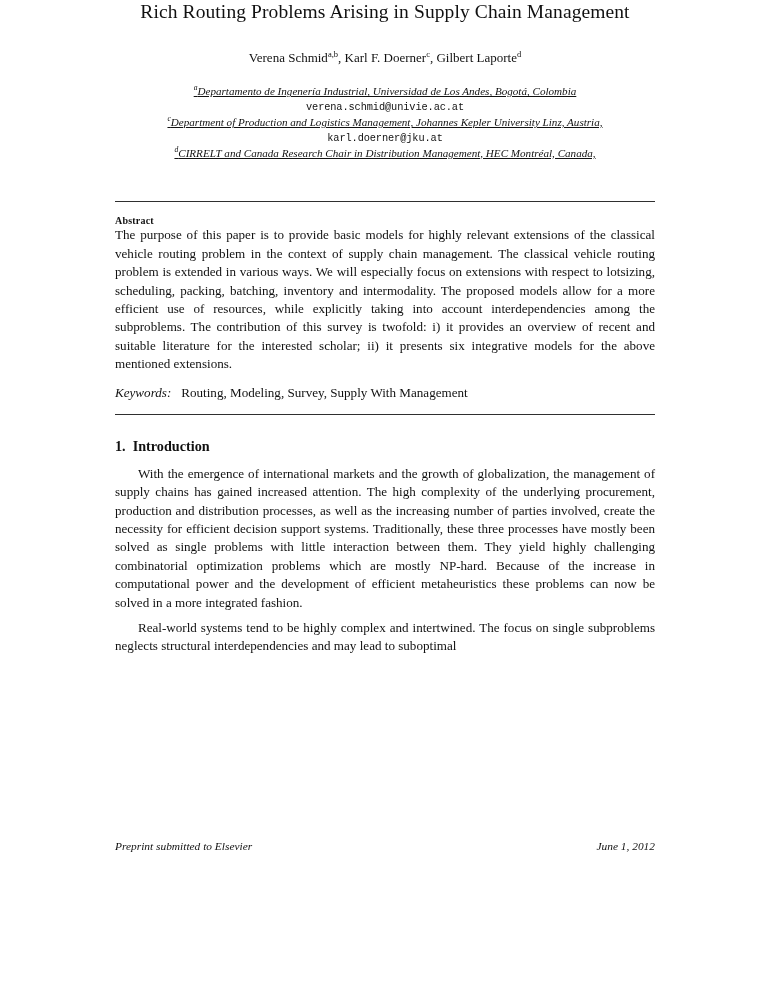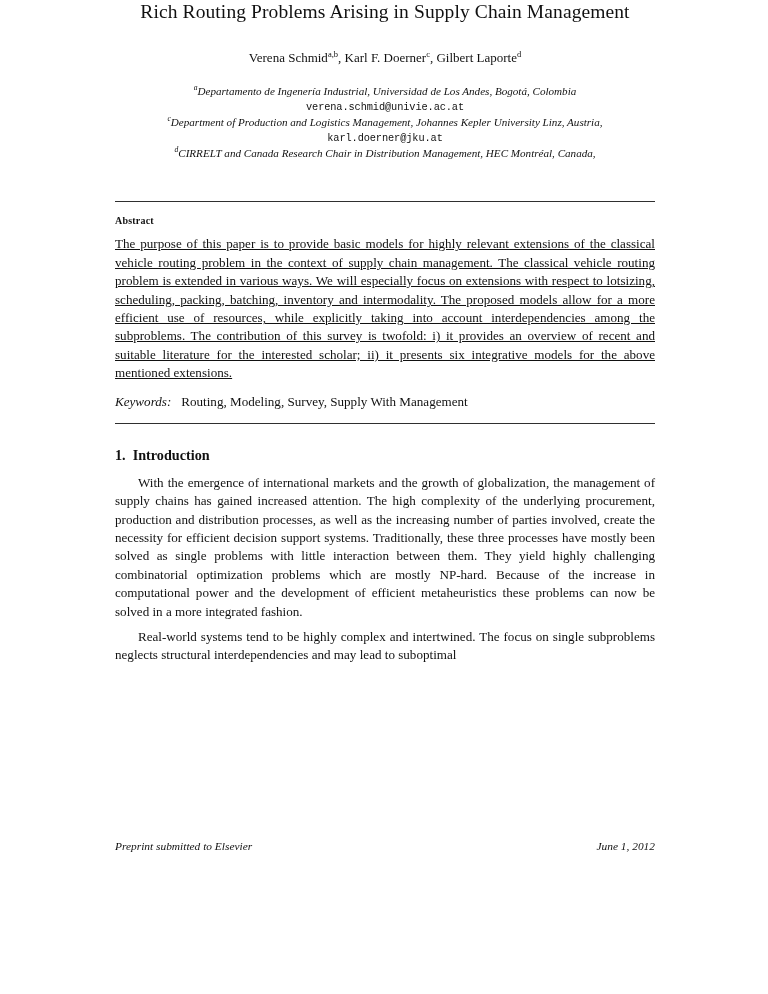--- a/index.html
+++ b/index.html
@@ -49,20 +49,21 @@
 
   .affils {
     margin-top: 18px;
     text-align: center;
   }
   .affil {
     font-style: italic;
     font-size: 11.1px;
     line-height: 1.42;
     text-align: center;
+    text-decoration: underline;
   }
   .affil sup {
     font-size: 7.6px;
     vertical-align: super;
     line-height: 0;
     font-style: italic;
   }
   .email {
     font-family: "Liberation Mono", "DejaVu Sans Mono", monospace;
     font-size: 10.3px;
@@ -87,23 +88,21 @@
   .abstract-head {
     font-weight: bold;
     font-size: 10px;
     margin-top: 13px;
     letter-spacing: 0.2px;
   }
   .abstract-body {
     font-size: 13.1px;
     line-height: 1.405;
     text-align: justify;
-    margin-top: 9px;
     hyphens: none;
-    text-decoration: underline;
   }
   .keywords {
     font-size: 13.1px;
     line-height: 1.4;
     margin-top: 10px;
     text-align: left;
   }
   .keywords .kw-label {
     font-style: italic;
   }

